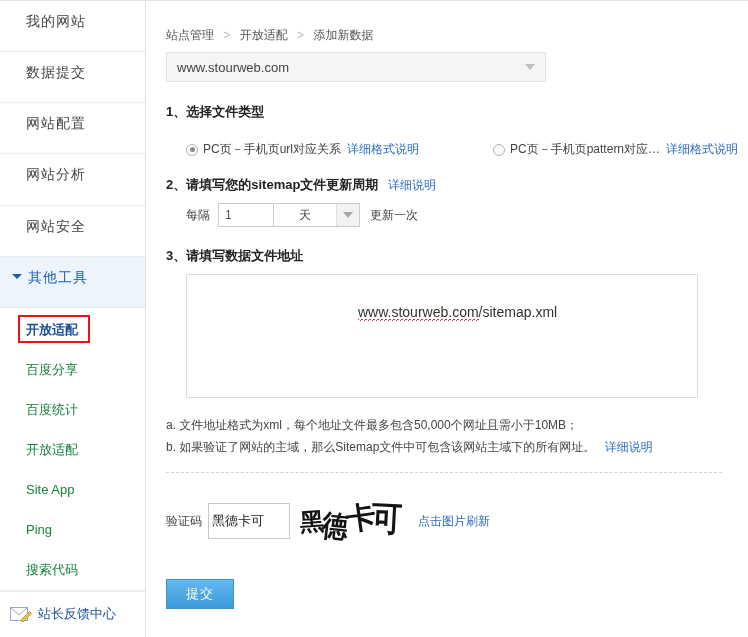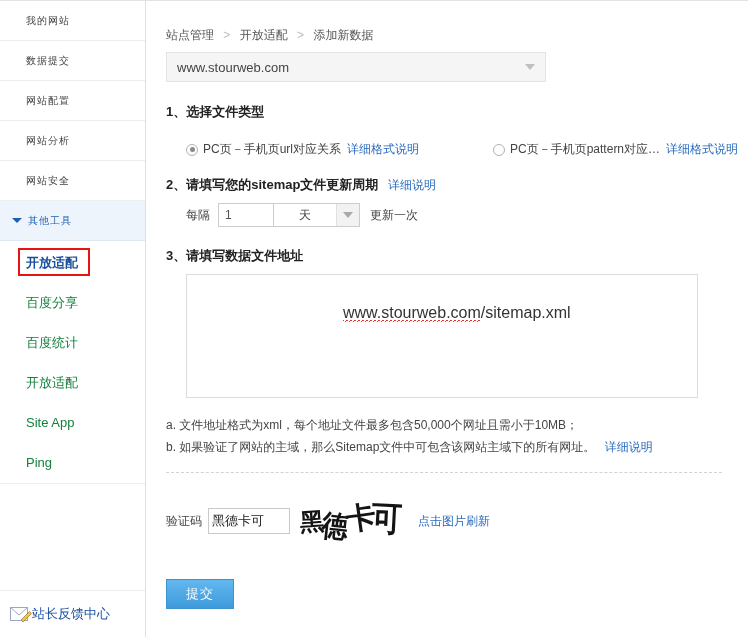--- a/index.html
+++ b/index.html
@@ -29,26 +29,26 @@
   .sidebar {
     width: 146px;
     flex: 0 0 146px;
     box-sizing: border-box;
     border-right: 1px solid #e0e0e0;
     background: #ffffff;
     display: flex;
     flex-direction: column;
   }
   .nav-item {
-    height: 40px;
+    height: 52px;
     line-height: 40px;
     box-sizing: border-box;
     border-bottom: 1px solid #ededed;
     padding-left: 26px;
-    font-size: 10px;
+    font-size: 14px;
     color: #444;
     letter-spacing: 1px;
     cursor: pointer;
     white-space: nowrap;
   }
   .nav-item.expanded {
     background: #eef4fb;
     color: #1a5fb4;
     border-bottom: 1px solid #dfe8f3;
     padding-left: 12px;
@@ -96,21 +96,21 @@
     box-sizing: border-box;
     pointer-events: none;
   }
   .feedback {
     margin-top: auto;
     height: 46px;
     display: flex;
     align-items: center;
     padding-left: 10px;
     border-top: 1px solid #ededed;
-    gap: 0;
+    gap: 6px;
     cursor: pointer;
   }
   .feedback-label {
     font-size: 13px;
     color: #1a4f9c;
   }
   .env-icon {
     width: 22px;
     height: 16px;
     position: relative;
@@ -272,23 +272,23 @@
     padding: 12px 14px;
     font-size: 12px;
     color: #333;
     resize: none;
     font-family: "Liberation Sans", sans-serif;
     line-height: 18px;
     display: block;
   }
   .url-text {
     position: absolute;
-    left: 197px;
+    left: 212px;
     top: 303px;
-    font-size: 16px;
+    font-size: 14px;
     color: #333;
     pointer-events: none;
     white-space: nowrap;
   }
   .spell {
     background-image: repeating-linear-gradient(125deg,
       #e03030 0 1.2px, rgba(255,255,255,0) 1.2px 2.4px);
     background-repeat: repeat-x;
     background-size: 4px 2px;
     background-position: 0 100%;
@@ -311,21 +311,21 @@
   .captcha-row {
     display: flex;
     align-items: center;
     margin-top: 26px;
     font-size: 12px;
     color: #444;
   }
   .captcha-label { margin-right: 6px; }
   .captcha-input {
     width: 82px;
-    height: 26px;
+    height: 36px;
     box-sizing: border-box;
     border: 1px solid #c9c9c9;
     background: #fff;
     font-size: 13px;
     color: #222;
     padding: 0 3px;
     font-family: "Liberation Sans", sans-serif;
   }
   .captcha-img {
     width: 104px;
@@ -411,20 +411,23 @@
         <span>百度统计</span>
       </div>
       <div class="subnav-item">
         <span>开放适配</span>
       </div>
       <div class="subnav-item">
         <span>Site App</span>
       </div>
       <div class="subnav-item">
         <span>Ping</span>
+      </div>
+      <div class="subnav-item">
+        <span>搜索代码</span>
       </div>
     </div>
 
     <div class="feedback">
       <span class="env-icon">
         <svg width="22" height="16" viewBox="0 0 22 16">
           <rect x="0.5" y="1.5" width="17" height="13" fill="#ffffff" stroke="#9aa7c4"></rect>
           <path d="M0.5 1.5 L9 9 L17.5 1.5" fill="none" stroke="#9aa7c4"></path>
           <path d="M11 14 L19.5 5.5 L21.5 7.5 L13 16 Z" fill="#f2c14e" stroke="#9b7b2a" stroke-width="0.7"></path>
           <path d="M11 14 L12 15 L13 16 Z" fill="#6b5a2a"></path>

